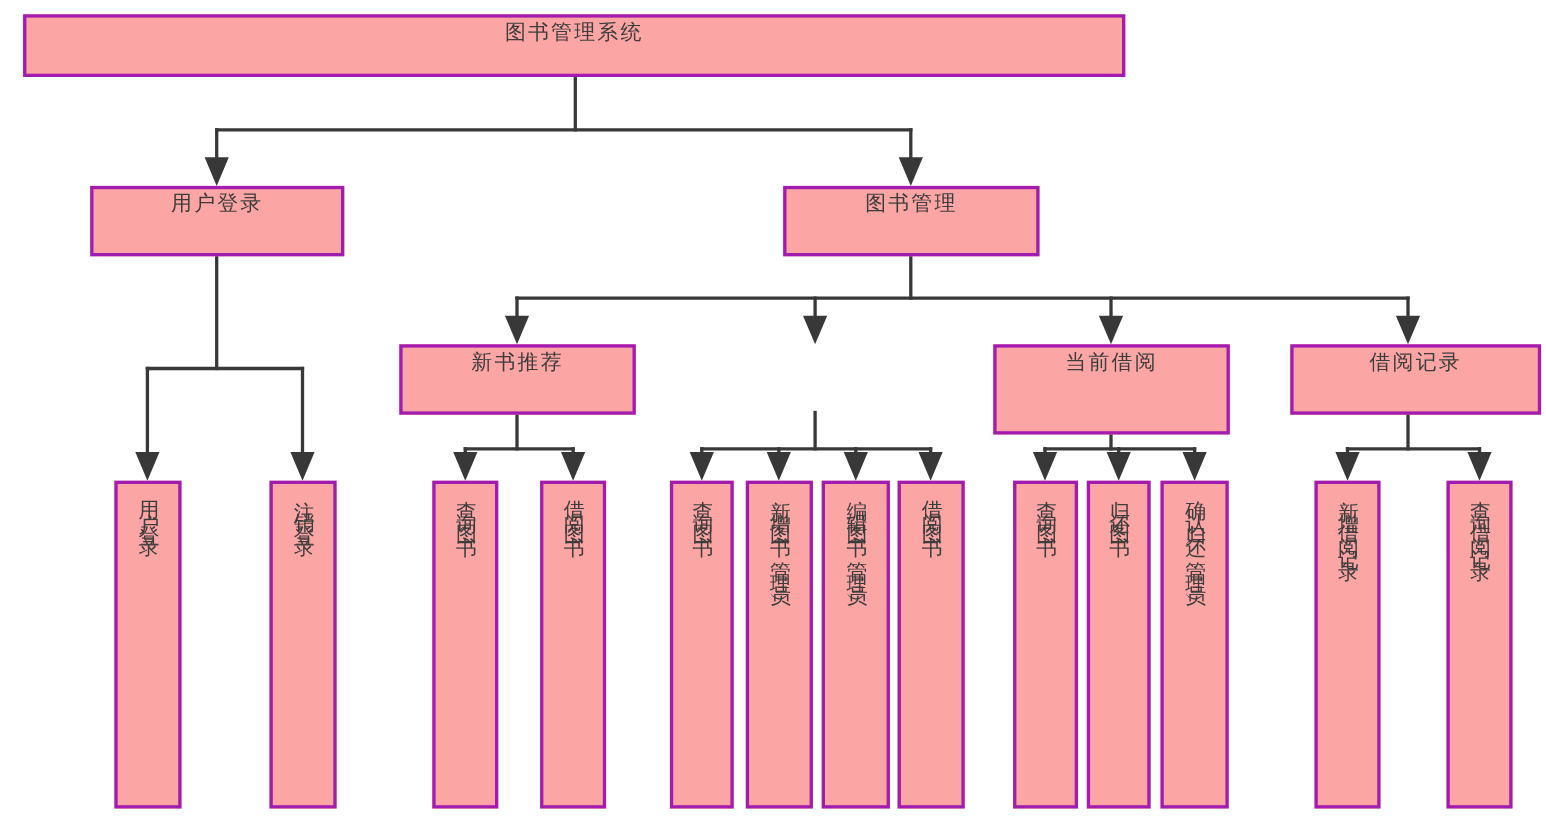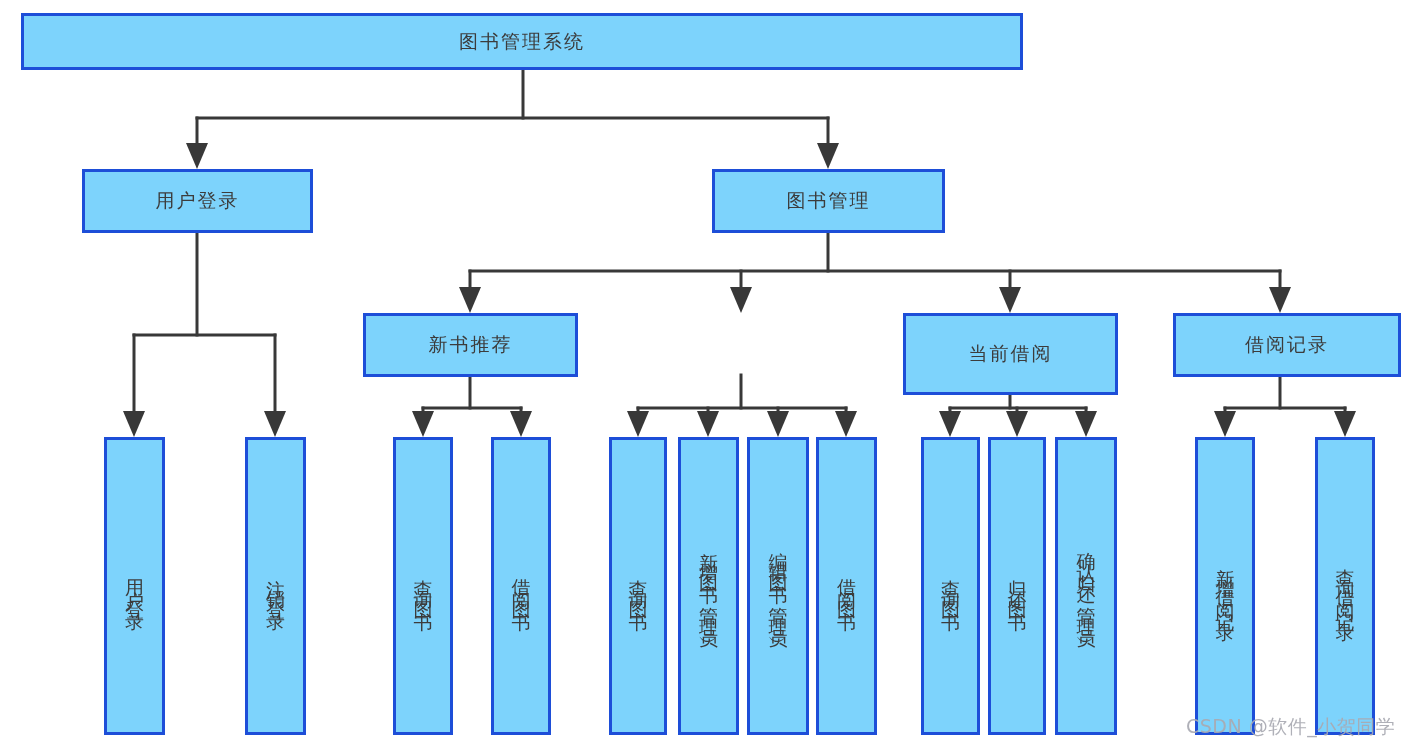--- a/index.html
+++ b/index.html
@@ -7,24 +7,24 @@
     position: relative;
     width: 1405px; height: 747px;
     background: #ffffff;
     font-family: "DejaVu Sans", sans-serif;
     overflow: hidden;
   }
   #edges { position: absolute; left: 0; top: 0; z-index: 1; }
   .node {
     position: absolute;
     box-sizing: border-box;
-    background: #7dd3fc;
-    border: 3px solid #1d4ed8;
+    background: #fca5a5;
+    border: 3px solid #a21caf;
     display: flex;
-    align-items: center;
+    align-items: flex-start;
     justify-content: center;
     z-index: 2;
     color: #3c3c3c;
   }
   .hnode span {
     font-size: 19px;
     letter-spacing: 2px;
     color: #3c3c3c;
     white-space: nowrap;
   }
@@ -189,15 +189,14 @@
     <span>确认归还（管理员）</span>
   </div>
 
   <div class="node vnode" style="left:1195px; width:60px;">
     <span>新增借阅记录</span>
   </div>
   <div class="node vnode" style="left:1315px; width:60px;">
     <span>查询借阅记录</span>
   </div>
 
-  <div id="watermark">CSDN @软件_小贺同学</div>
 
 </div>
 
 </body></html>

